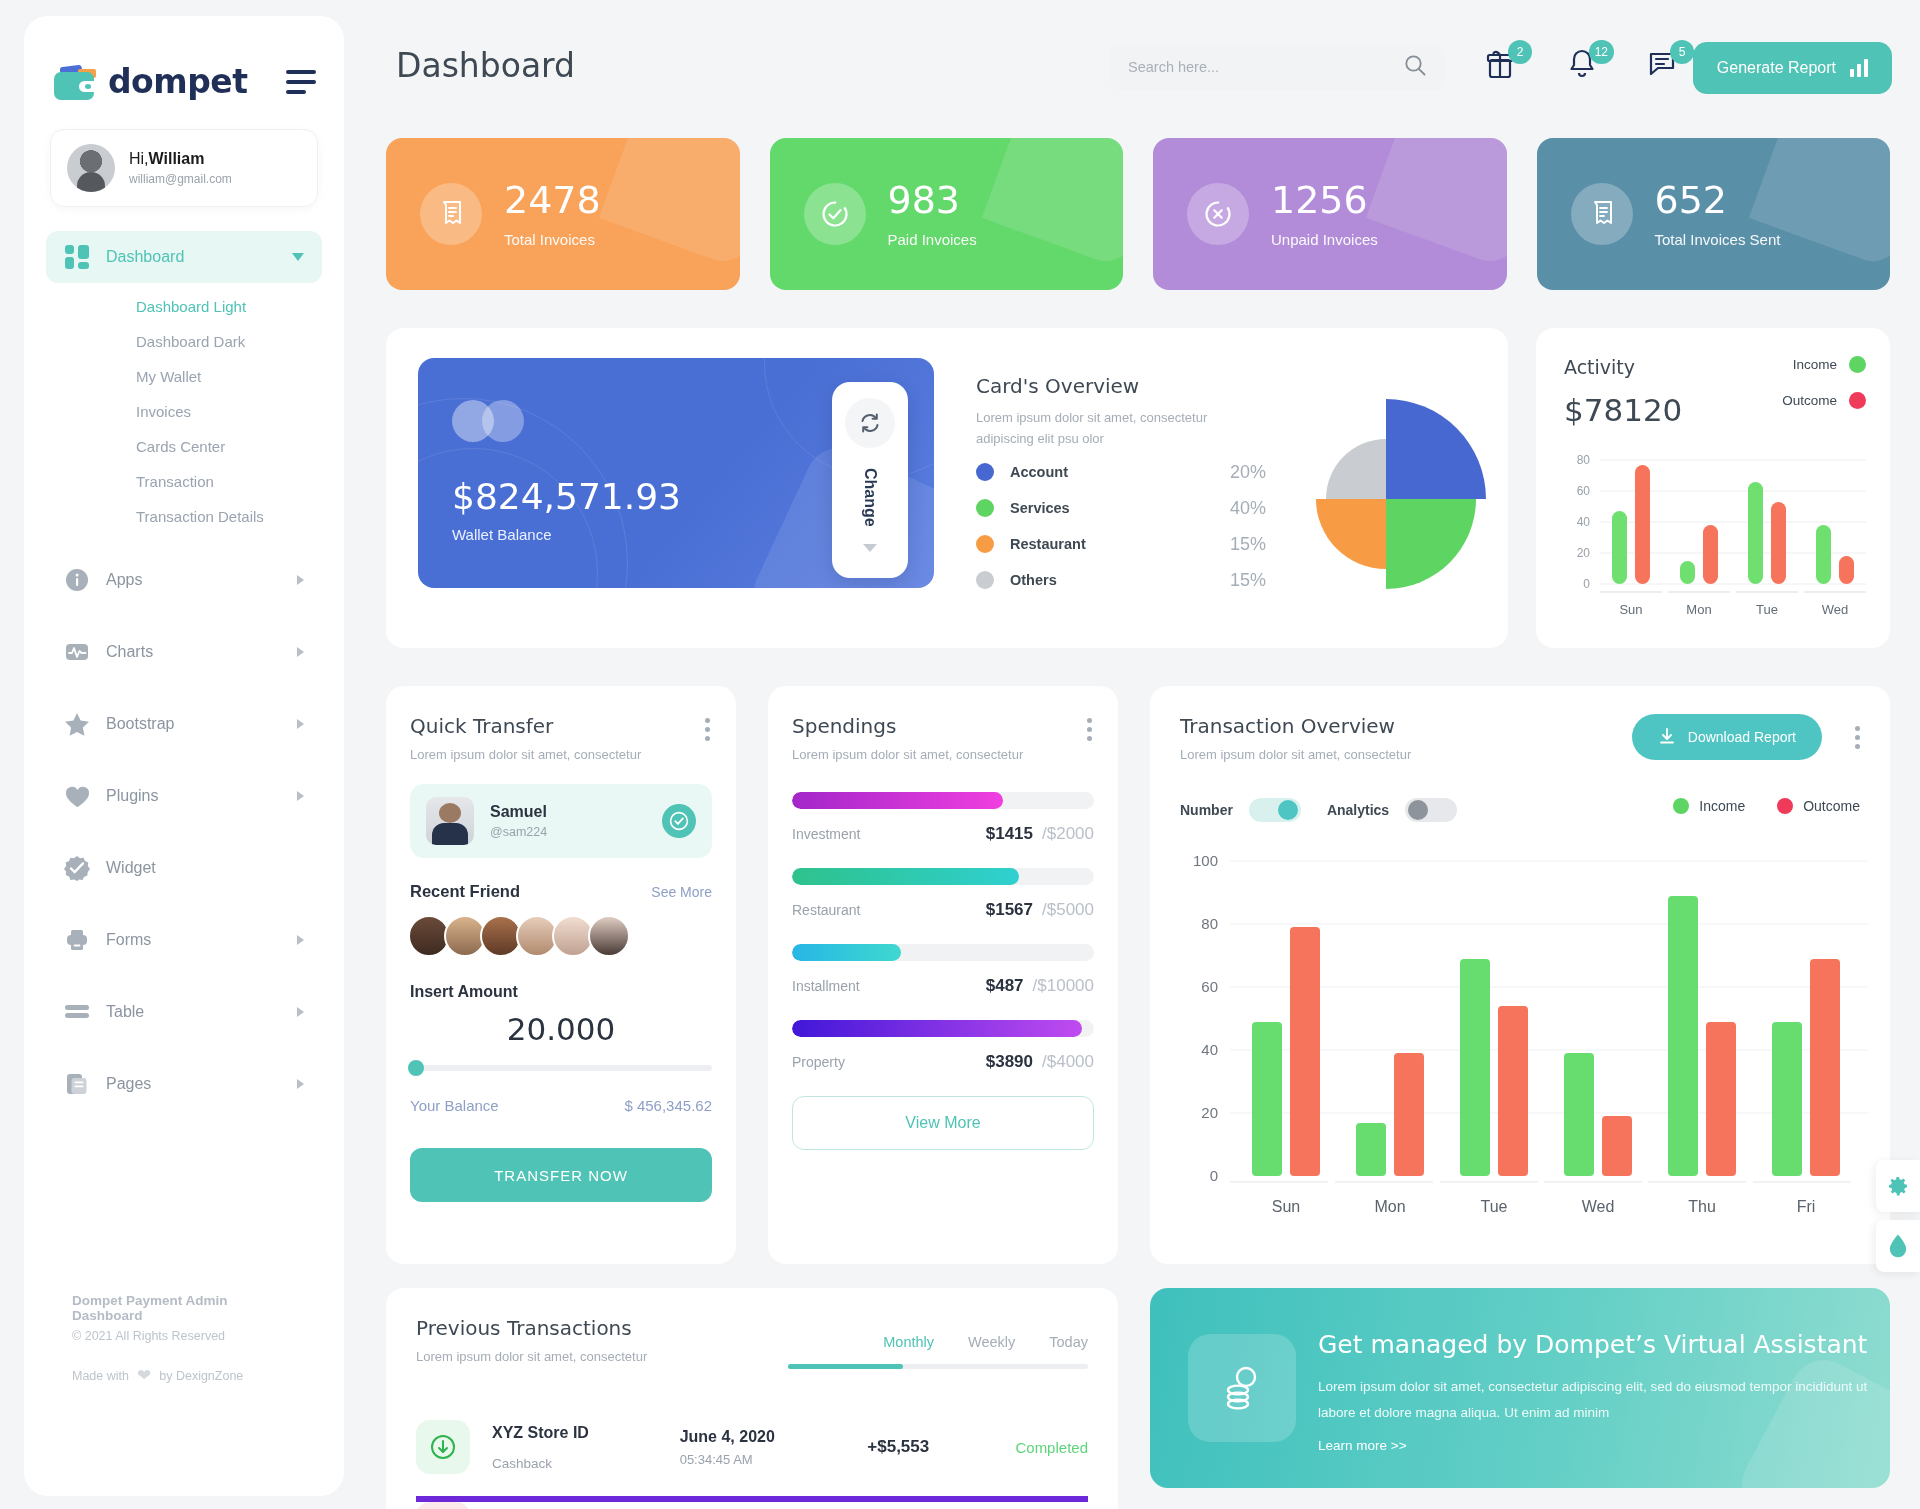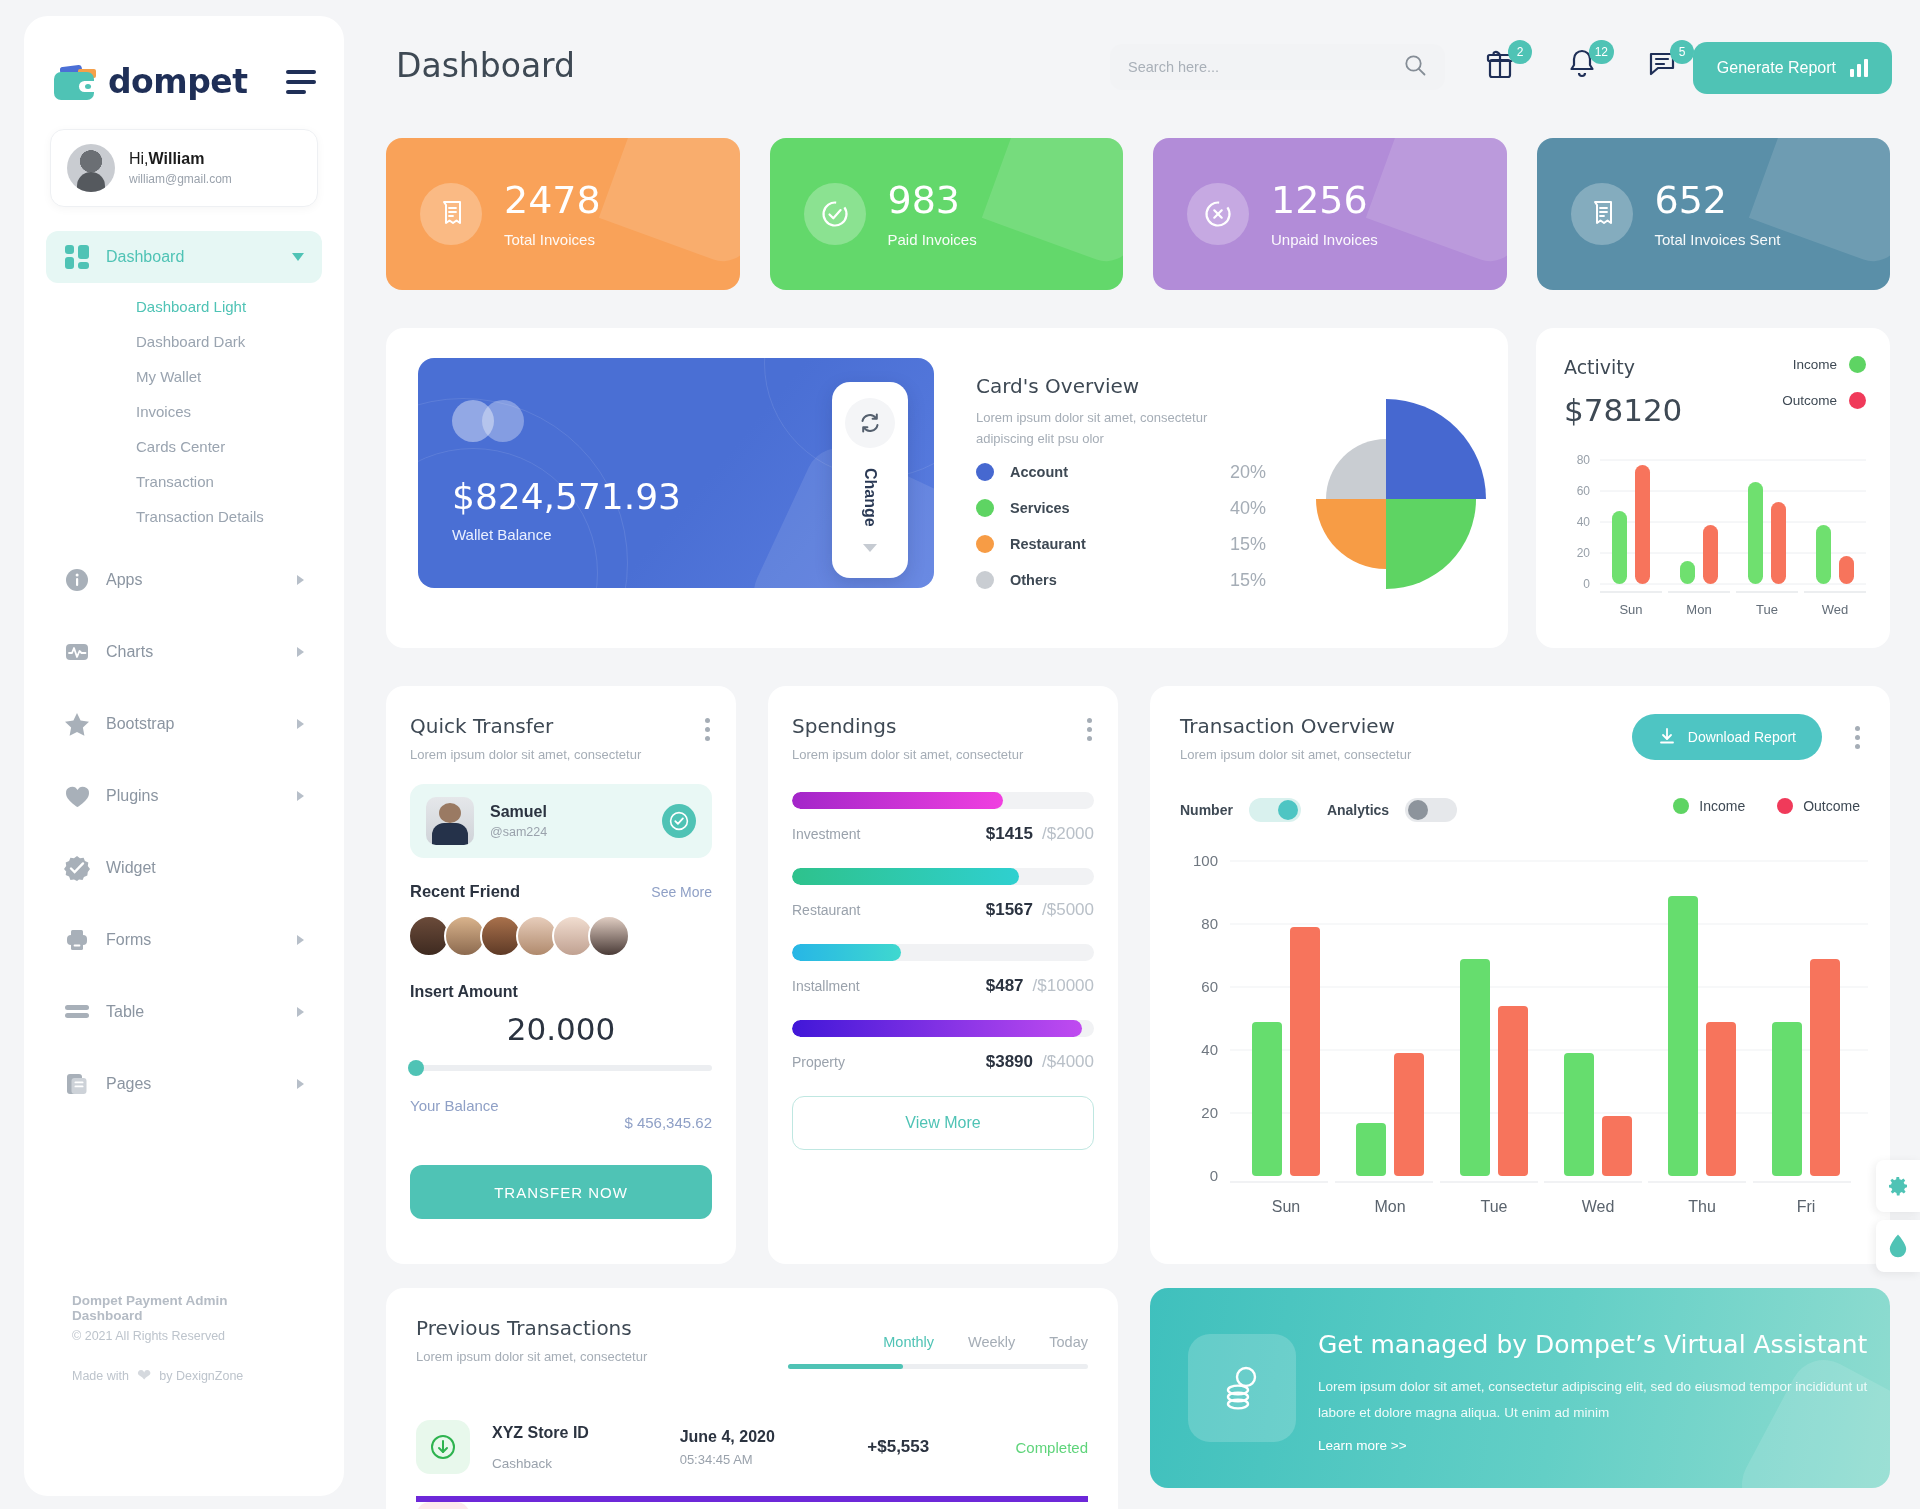--- a/index.html
+++ b/index.html
@@ -167,21 +167,21 @@
     display:flex;align-items:center;justify-content:center;cursor:pointer;}
   .rf-head{ display:flex; align-items:center; margin:24px 24px 0 24px;}
   .rf-title{ font-size:16.5px; font-weight:700; color:#2b3340;}
   .rf-more{ margin-left:auto; font-size:14px; color:#8fa0c6; cursor:pointer;}
   .faces { display:flex; margin:14px 24px 0 22px; }
   .face { width:42px;height:42px;border-radius:50%; margin-right:-6px; border:2px solid #fff; overflow:hidden; position:relative;}
   .ins-lbl { margin:26px 24px 0 24px; font-size:16px; font-weight:700; color:#2b3340;}
   .ins-val { text-align:center; font-size:31px; color:#2b3340; margin-top:10px; font-family:"DejaVu Sans", sans-serif;}
   .slider { margin:18px 24px 0 24px; height:6px; background:#eceef1; border-radius:3px; position:relative; cursor:pointer;}
   .slider .knob { position:absolute; left:-2px; top:-5px; width:16px;height:16px;border-radius:50%;background:#4fc3b5;}
-  .bal-row { display:flex; margin:26px 24px 0 24px; font-size:15px;flex-direction:column;}
+  .bal-row { display:flex; margin:26px 24px 0 24px; font-size:15px;}
   .bal-lbl{ color:#8fa0c6; } .bal-val{ margin-left:auto; color:#8fa0c6; }
   .btn-primary { margin:34px 24px 0 24px; height:54px; background:#4fc3b5; border-radius:12px; border:none;
     color:#fff; font-size:15px; letter-spacing:1px; cursor:pointer; font-family:"Liberation Sans", sans-serif; width: calc(100% - 48px);}
   .btn-ghost { margin:24px 24px 0 24px; height:54px; background:#fff; border:1px solid #bfe7e1; border-radius:12px;
     color:#4fc3b5; font-size:16px; cursor:pointer; font-family:"Liberation Sans", sans-serif; width: calc(100% - 48px);}
 
   .sp-item { margin:24px 24px 0 24px; }
   .sp-track { height:17px; border-radius:9px; background:#f1f2f4; overflow:hidden; }
   .sp-fill { height:100%; border-radius:9px; }
   .sp-row { display:flex; align-items:baseline; margin-top:15px;}

